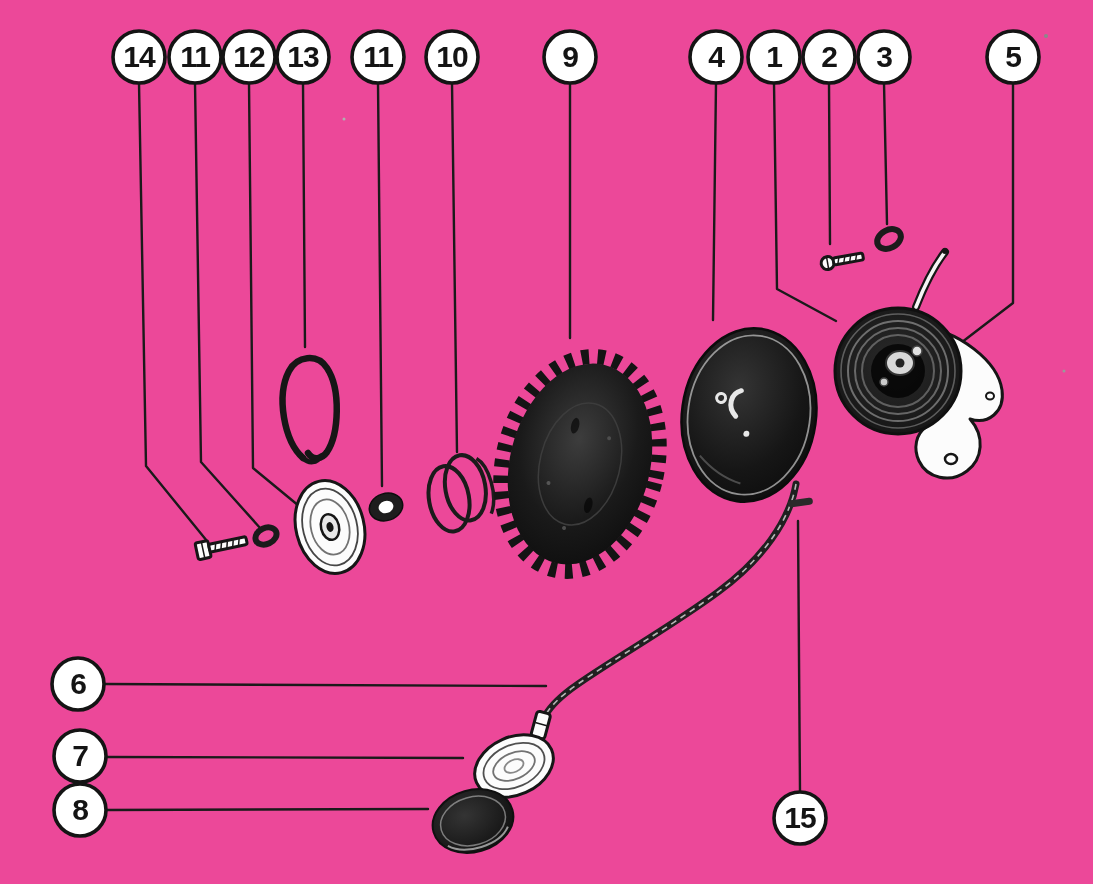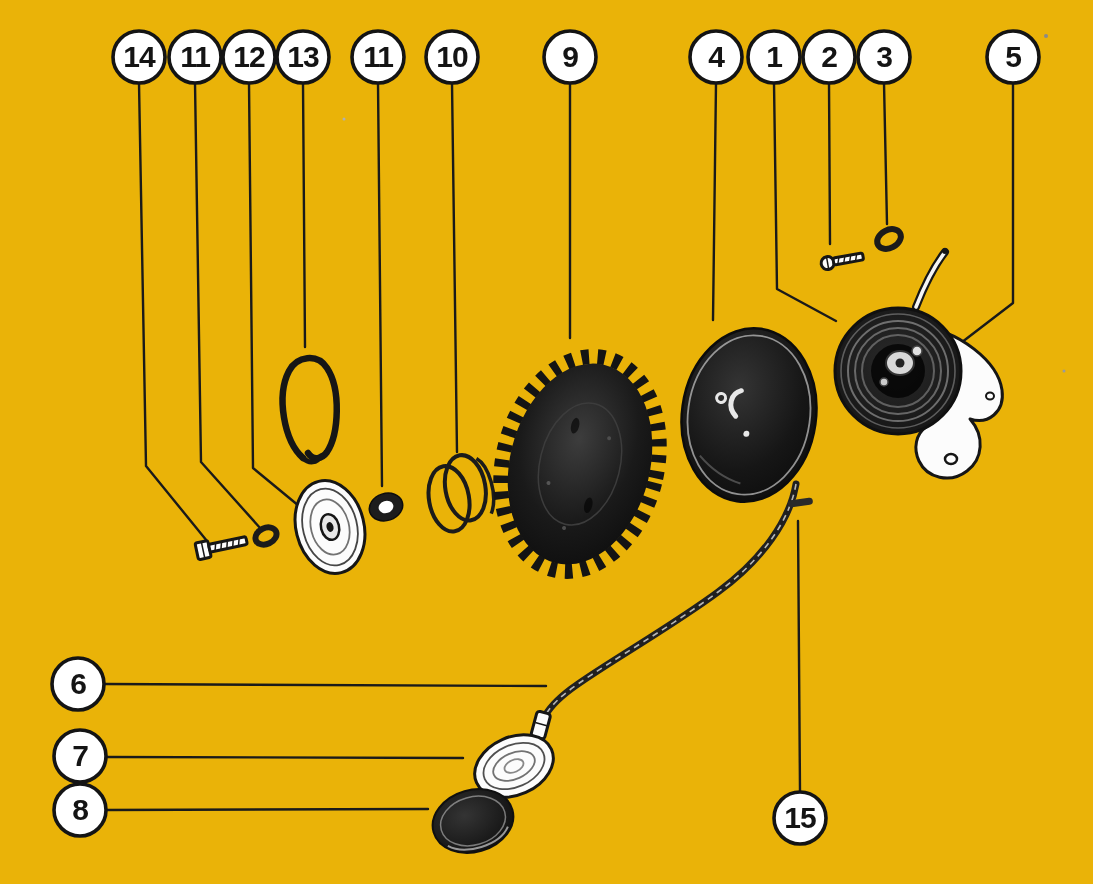--- a/index.html
+++ b/index.html
@@ -1,17 +1,17 @@
 <!DOCTYPE html>
 <html><head>
 <meta charset="utf-8">
 <style>
   html,body{margin:0;padding:0;background:#ffffff;}
   .stage{
-    width:1093px;height:884px;position:relative;background:#eab308;
+    width:1093px;height:884px;position:relative;background:#ec4899;
     font-family:"Liberation Sans",sans-serif;overflow:hidden;
   }
   svg{display:block;}
   .leader{fill:none;stroke:#1a1a1a;stroke-width:2.4;stroke-linejoin:round;stroke-linecap:round;}
   .callout circle{fill:#ffffff;stroke:#141414;stroke-width:3.6;}
   .callout text{
     font-family:"Liberation Sans",sans-serif;font-weight:700;font-size:30px;
     fill:#141414;text-anchor:middle;letter-spacing:-1px;
   }
   .outline{fill:#fcfcfc;stroke:#161616;stroke-width:3;}

